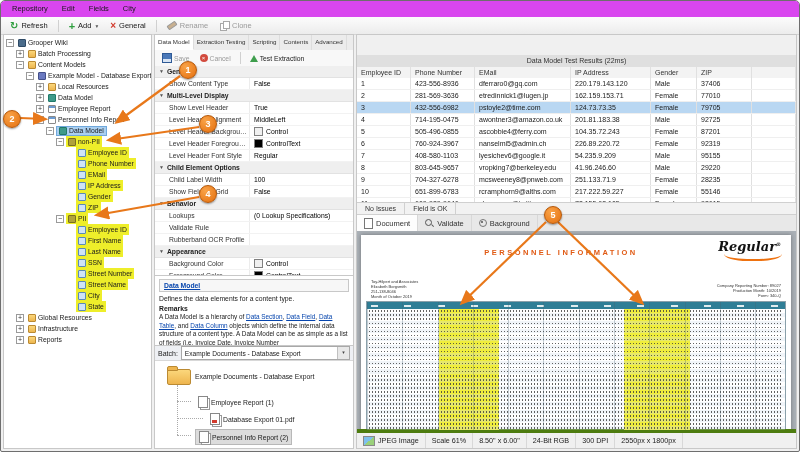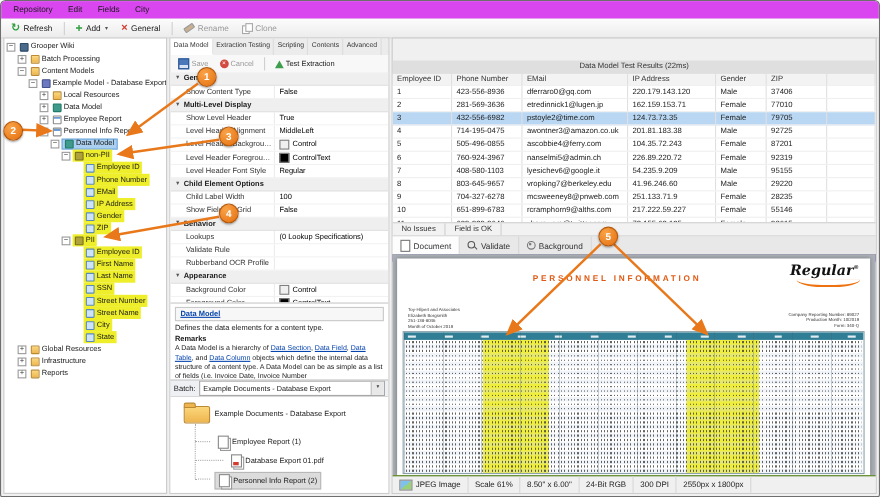--- a/index.html
+++ b/index.html
@@ -123,21 +123,21 @@
   .dy-left{left:72px;width:60px;} .dy-right{left:257px;width:66px;}
   .dhead{position:absolute;left:0;top:0;right:0;height:7px;background:#2f7e96;z-index:2;
          background-image:repeating-linear-gradient(90deg,rgba(255,255,255,.85) 2px 9px,rgba(0,0,0,0) 9px 35.3px);background-position:2px 2.5px;background-size:100% 2px;background-repeat:repeat-x;background-color:#2f7e96;}
   .drows{position:absolute;left:0;top:7px;right:0;bottom:0;z-index:2;display:flex;flex-direction:column;}
   .drow{flex:1;position:relative;}
   .drow:nth-child(even){background:rgba(205,220,235,.28);}
   .dtext{position:absolute;left:2px;right:2px;top:35%;height:1.6px;opacity:.8;
          background:repeating-linear-gradient(90deg,#3c3c3c 0 1px,rgba(0,0,0,0) 1px 3px);}
   .dgrid{position:absolute;left:0;top:0;right:0;bottom:0;z-index:3;
          background:repeating-linear-gradient(90deg,rgba(70,95,110,.30) 0 1px,rgba(0,0,0,0) 1px 35.3px);pointer-events:none;}
-  .docstatus{position:absolute;left:0;bottom:0;right:0;height:15px;background:#f0f0f0;border-top:1px solid #4d7c0f;
+  .docstatus{position:absolute;left:0;bottom:0;right:0;height:15px;background:#f0f0f0;border-top:4px solid #4d7c0f;
              display:flex;align-items:center;font-size:7.2px;color:#222;}
   .dseg{display:flex;align-items:center;gap:3px;padding:0 6px;border-right:1px solid #d8d8d8;height:100%;line-height:14px;}
   .i-img{width:10px;height:8px;background:linear-gradient(140deg,#7ec0ee 50%,#9ad07a 50%);border:1px solid #888;display:inline-block;}
   
   .overlay{position:absolute;left:0;top:0;z-index:40;pointer-events:none;}
   .callout{position:absolute;width:16px;height:16px;border-radius:50%;z-index:41;
            background:radial-gradient(circle at 35% 30%,#f9a348,#e46f0e);border:1px solid #b55708;
            color:#fff;font-weight:bold;font-size:9px;display:flex;align-items:center;justify-content:center;
            box-shadow:0 1px 2px rgba(0,0,0,.4);}
 </style>

